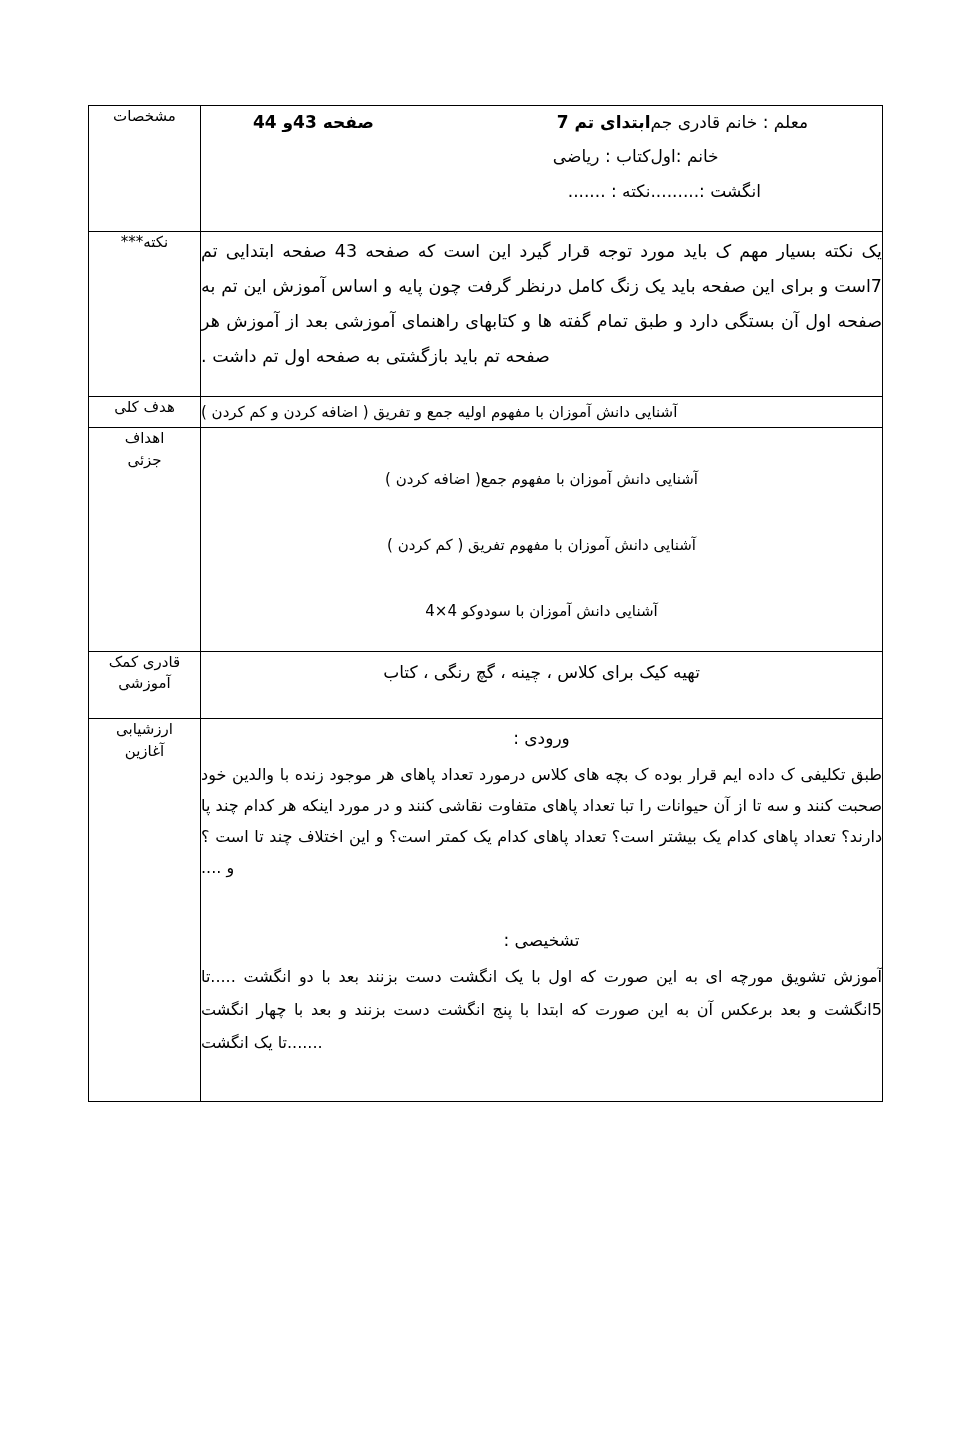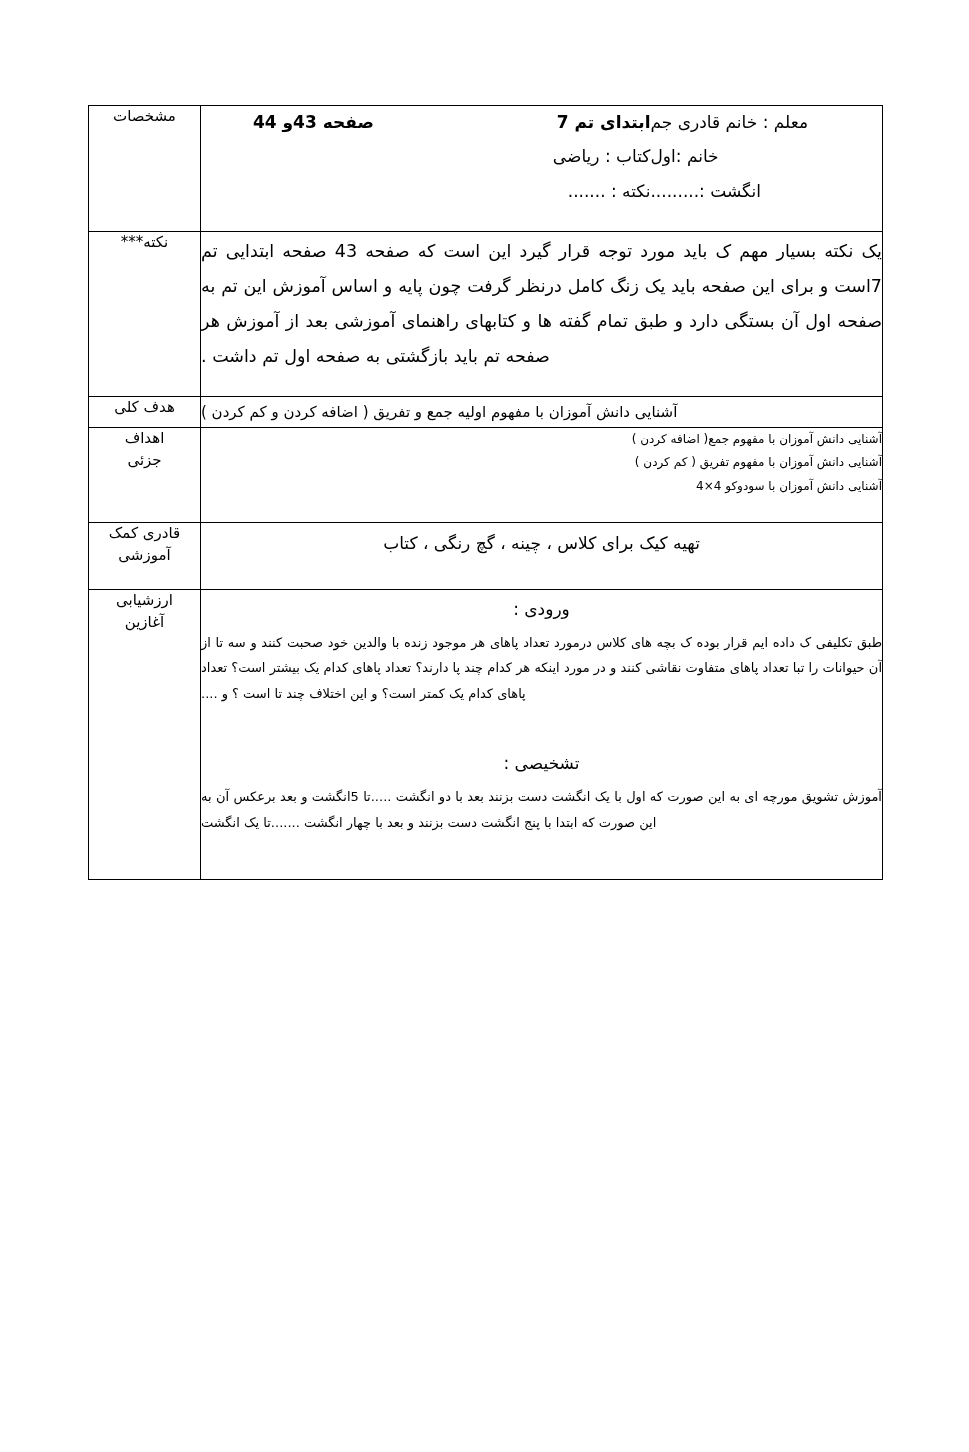--- a/index.html
+++ b/index.html
@@ -92,24 +92,25 @@
   .goal-text {
     text-align: justify;
     text-align-last: left;
     font-size: 15px;
     line-height: 2.0;
   }
 
   
   .obj-line {
     display: block;
-    text-align: right;
-    font-size: 12px;
+    text-align: center;
+    font-size: 15px;
     line-height: 1.95;
     white-space: nowrap;
+    margin-top: 37px;
   }
   .obj-tail { height: 24px; }
 
   
   .aids-text {
     display: block;
     text-align: center;
     font-size: 17px;
     line-height: 1.9;
     padding-top: 4px;
@@ -122,21 +123,21 @@
     display: block;
     text-align: center;
     font-size: 17px;
     line-height: 2.1;
     margin-bottom: 2px;
   }
   .eval-body {
     display: block;
     text-align: justify;
     text-align-last: left;
-    font-size: 13px;
+    font-size: 16px;
     line-height: 2.05;
   }
   .eval-body.tight { line-height: 1.95; }
   .eval-gap { height: 38px; }
   .eval-tail { height: 42px; }
 </style>
 </head>
 <body>
 
 <div class="page">

